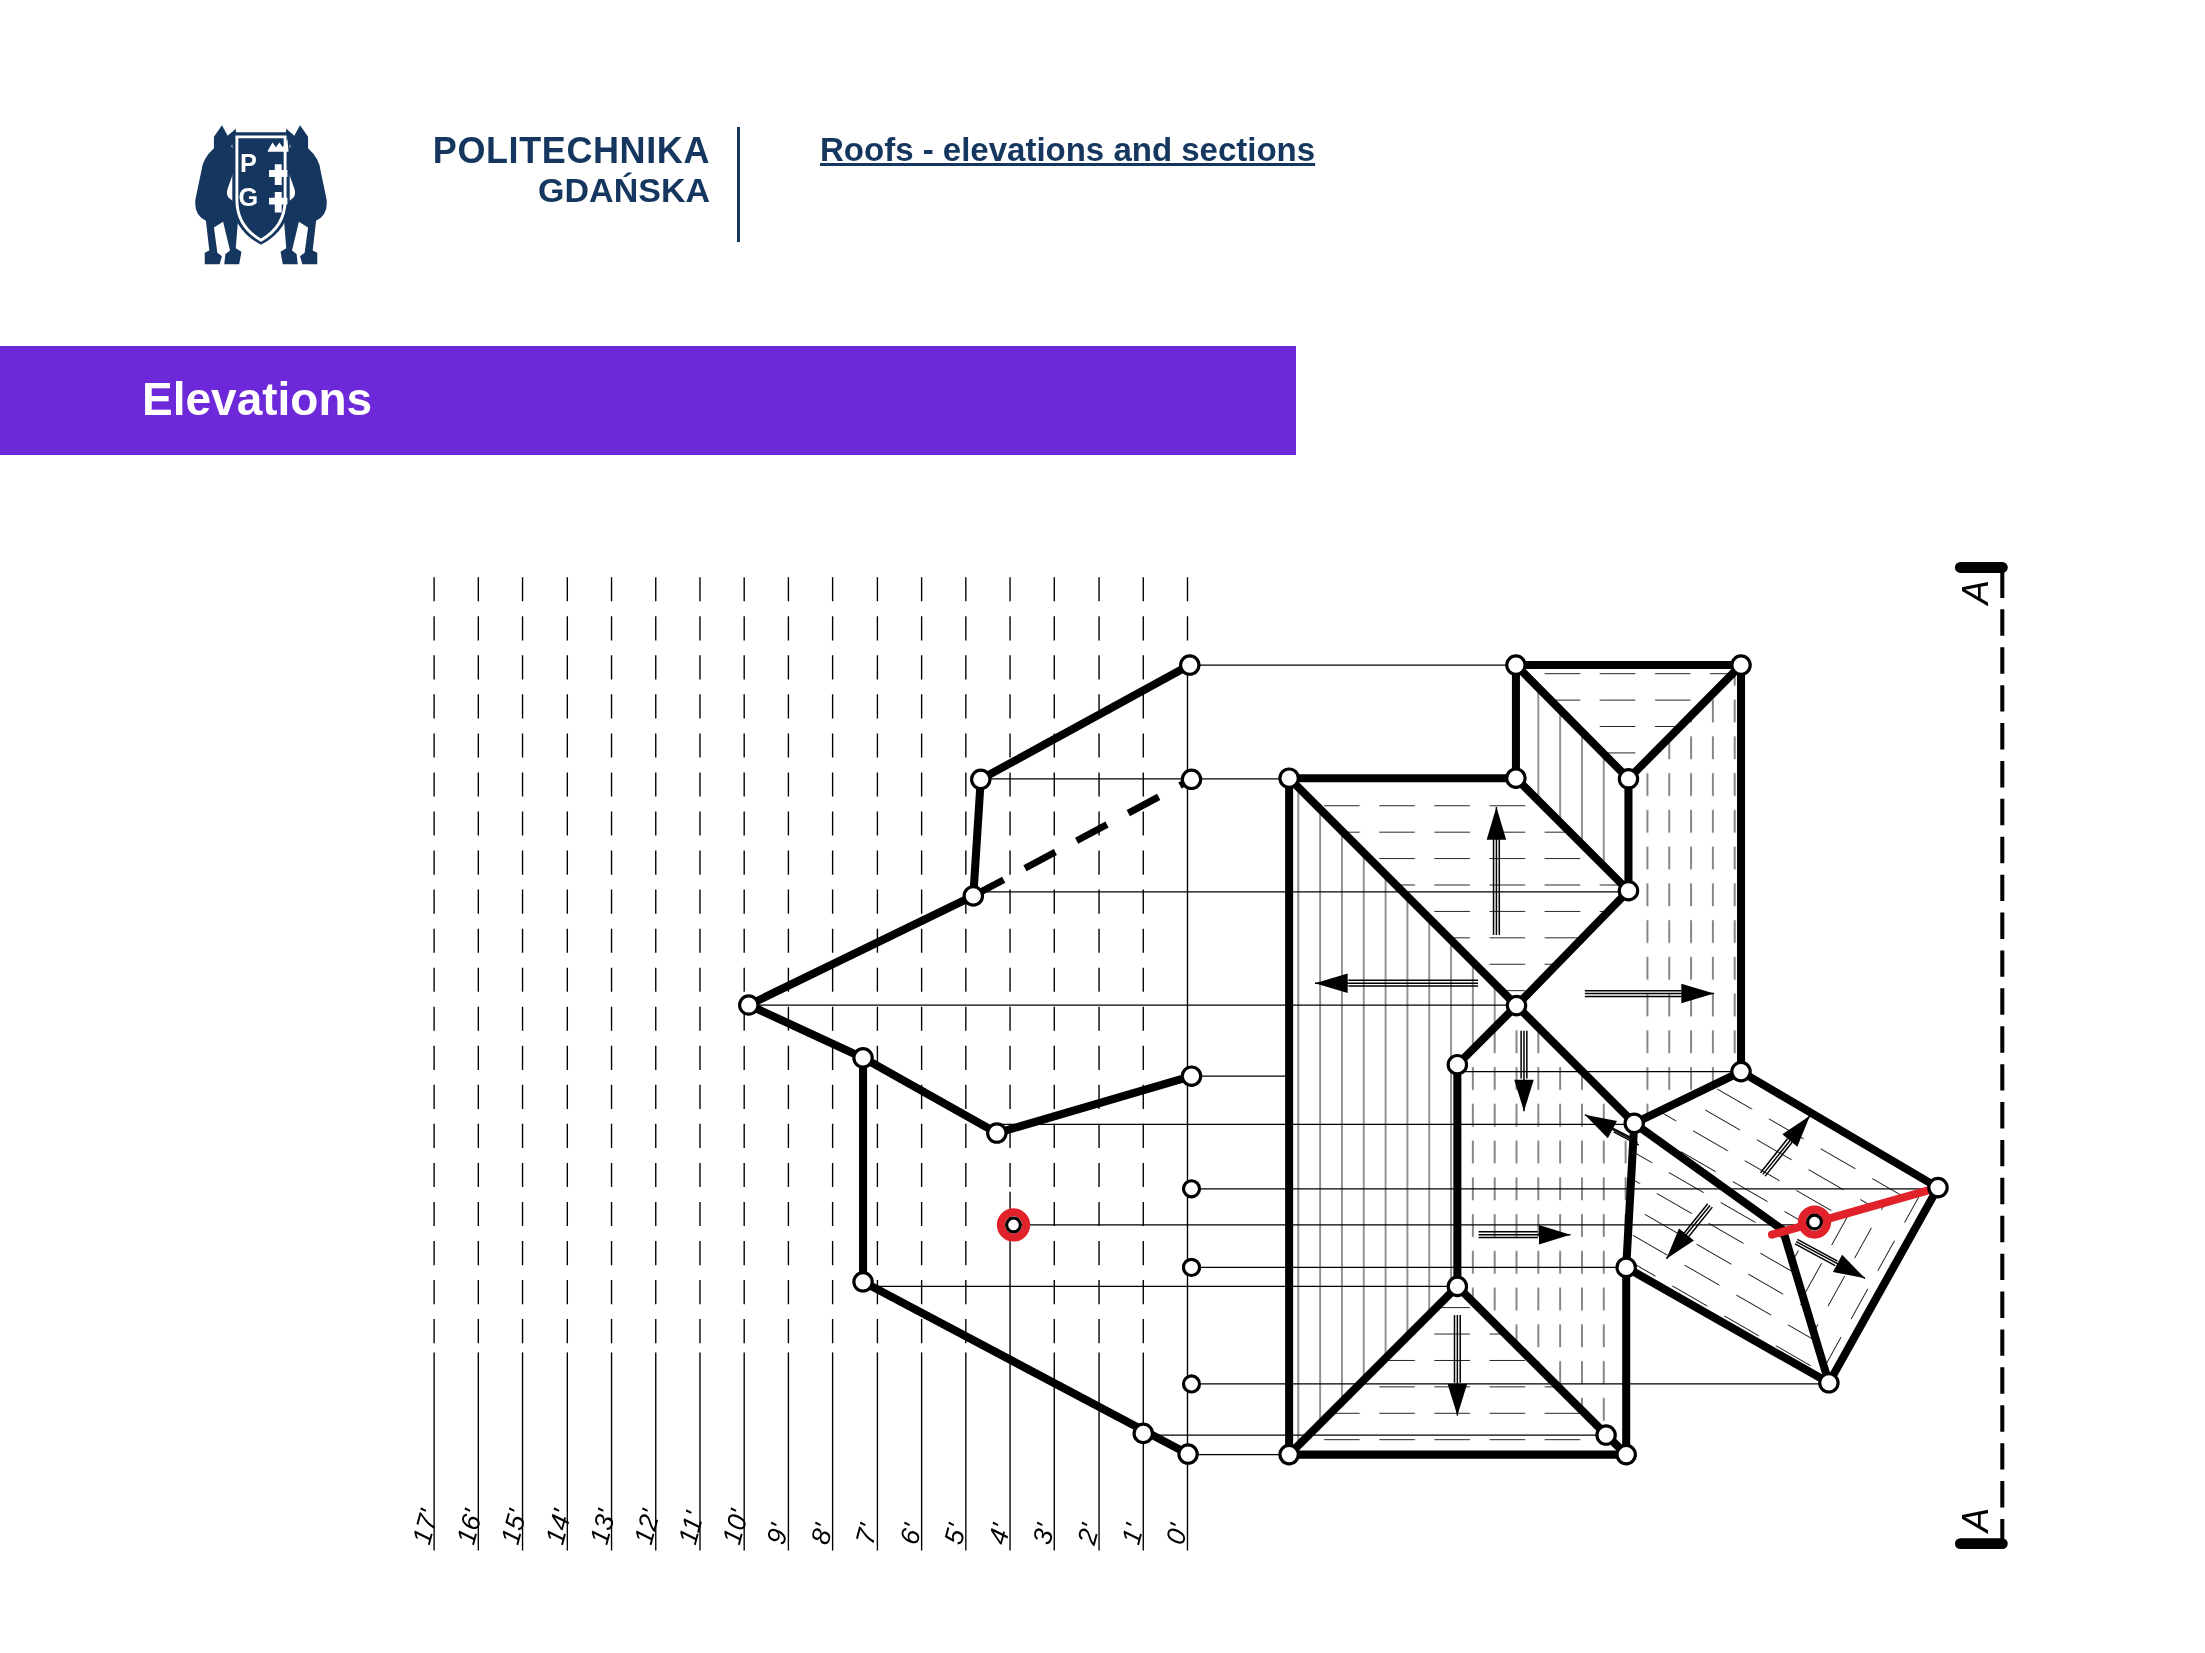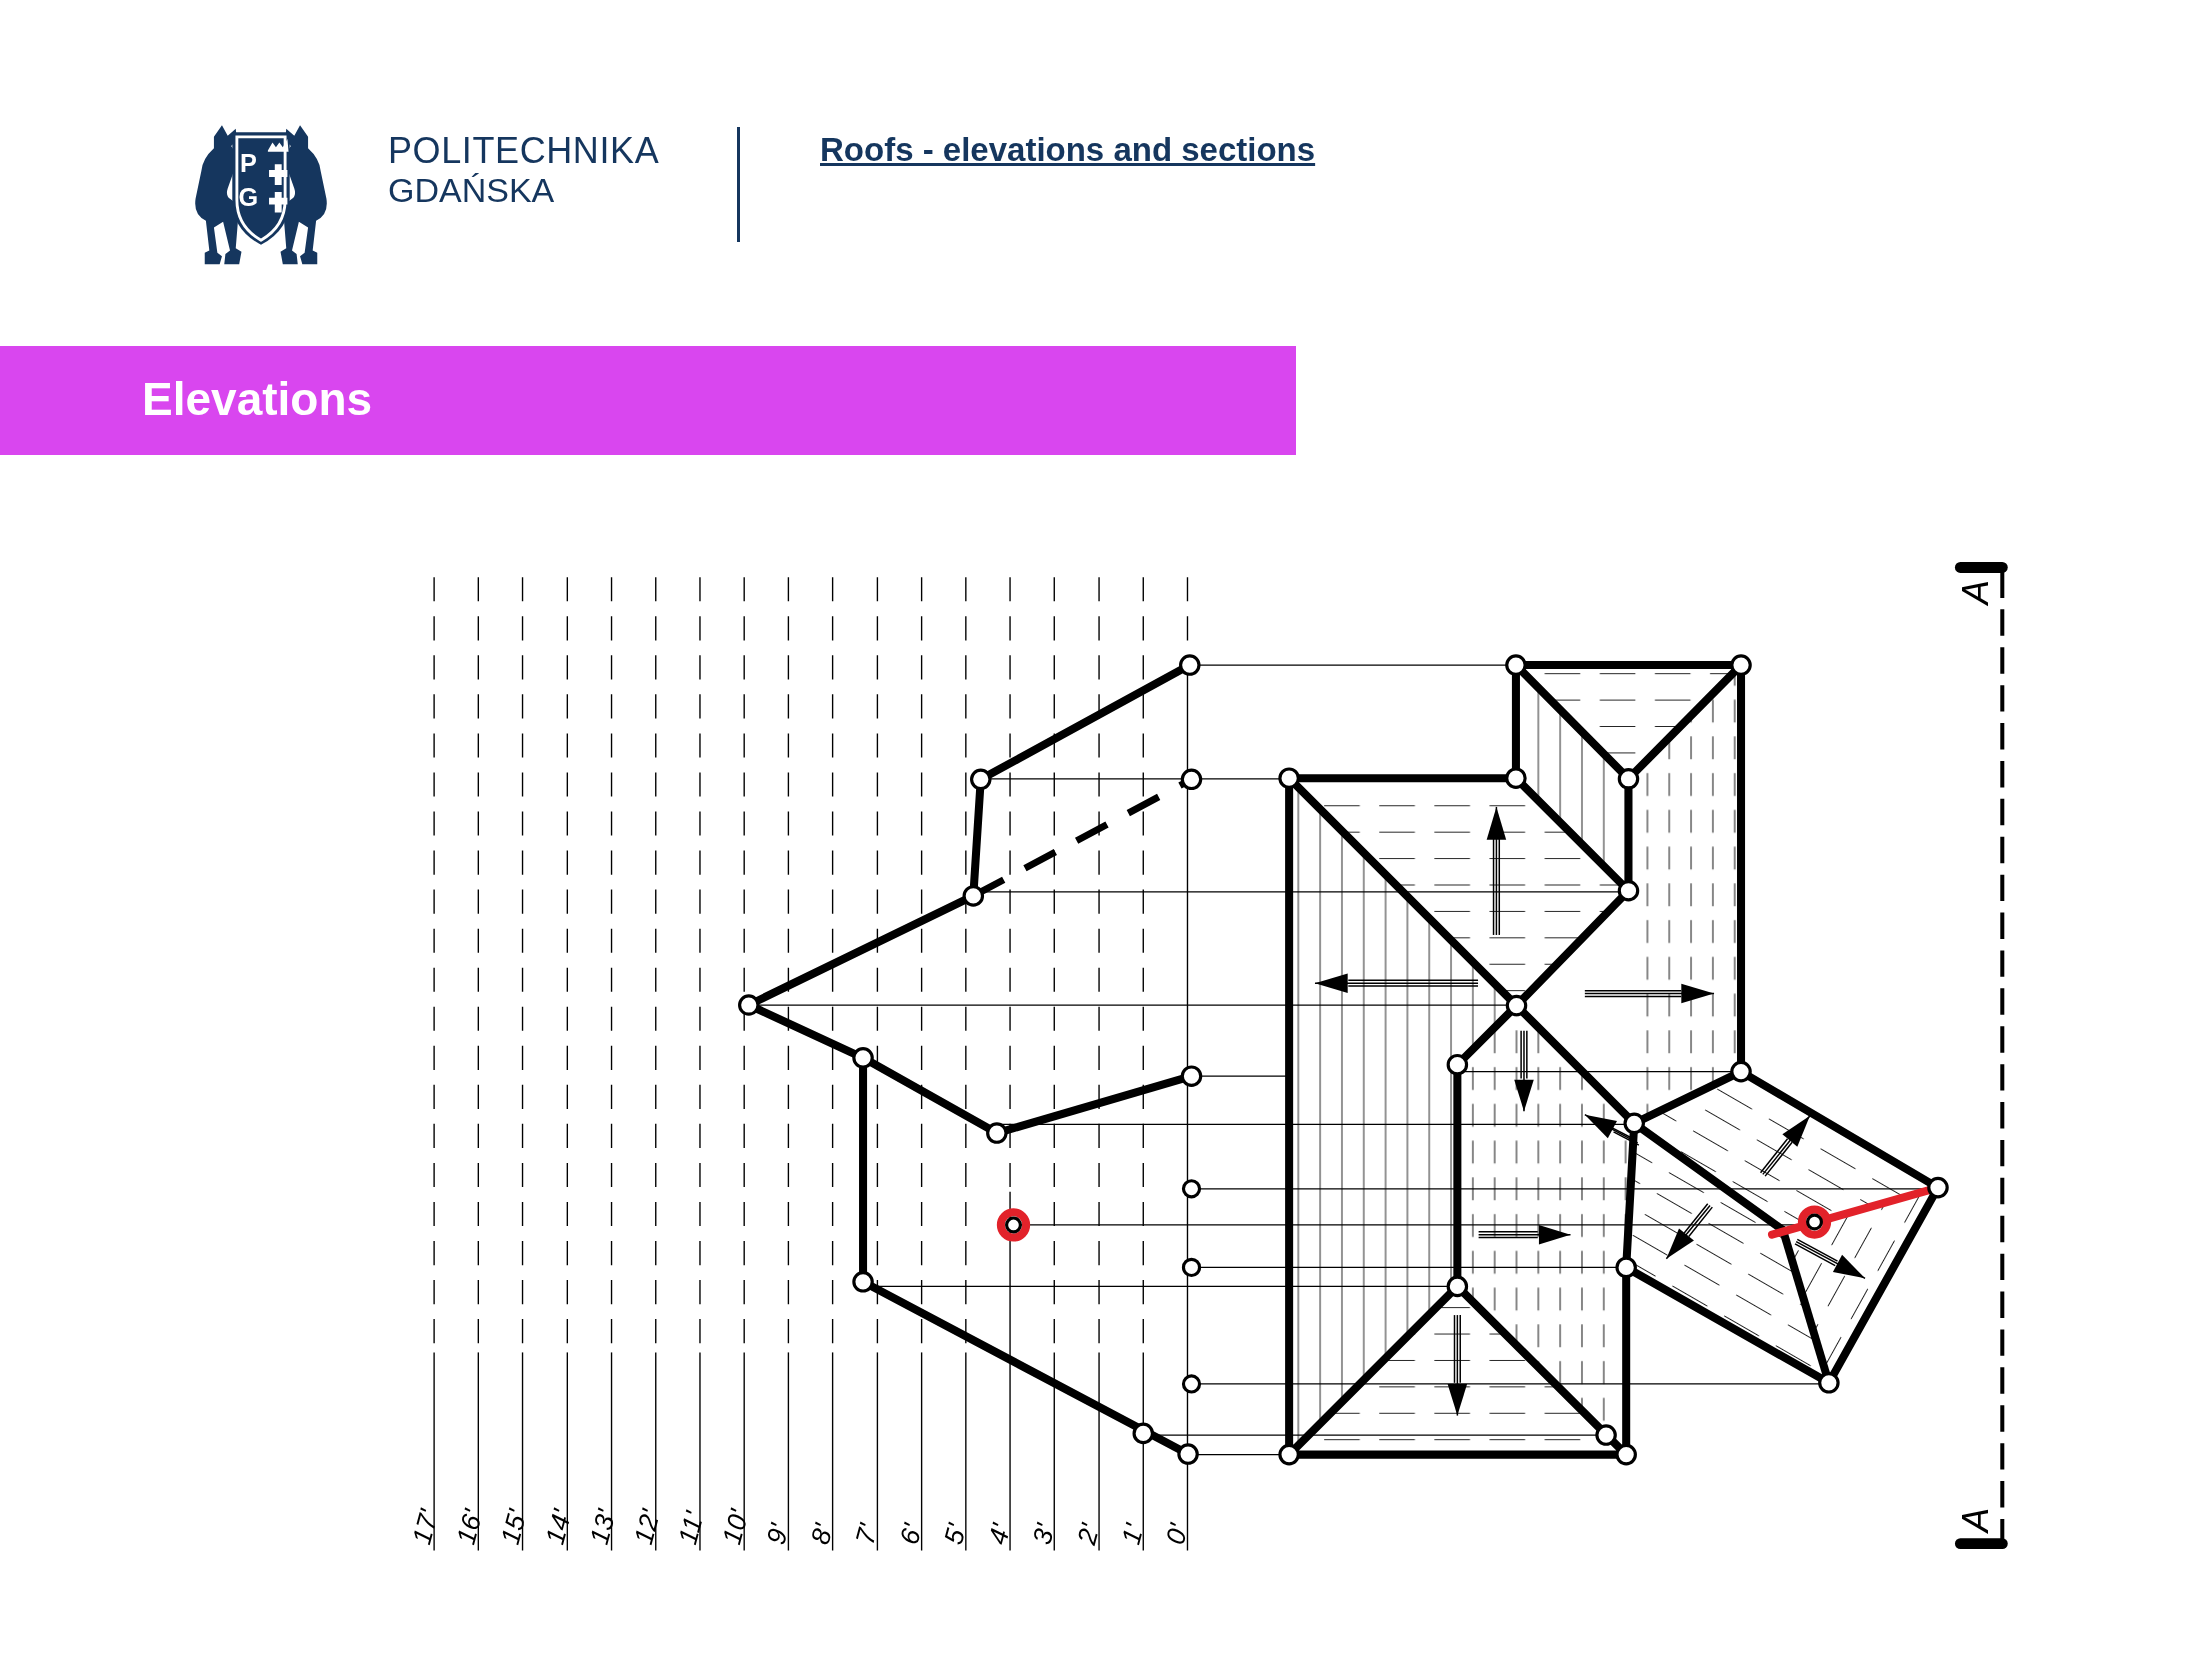--- a/index.html
+++ b/index.html
@@ -1,29 +1,29 @@
 <!DOCTYPE html>
 <html style="font-size:9.2px"><head>
 <meta charset="utf-8">
 <style>
   html,body{margin:0;padding:0;background:#888;}
   .page{position:relative;width:2205px;height:1654px;background:#ffffff;overflow:hidden;
         font-family:"Liberation Sans",sans-serif;}
   
   .logo-wrap{position:absolute;left:146px;top:115px;width:230px;height:155px;}
-  .uni-name{position:absolute;left:388px;top:131px;width:322px;text-align:left;
-            color:#15365e;font-weight:normal;line-height:1.12;}
+  .uni-name{position:absolute;left:388px;top:131px;width:322px;text-align:right;
+            color:#15365e;font-weight:bold;line-height:1.12;}
   .uni-name .l1{font-size:36px;letter-spacing:0.6px;}
   .uni-name .l2{font-size:34px;}
   .head-divider{position:absolute;left:737px;top:127px;width:3.4px;height:115px;background:#15365e;}
   .lecture{position:absolute;left:820px;top:131px;color:#15365e;font-weight:bold;}
   .lecture .t1{font-size:36px;margin:0 0 16px 0;}
   .lecture .t2{font-size:33px;margin:0;text-decoration:underline;}
   
-  .banner{position:absolute;left:0;top:346px;width:1296px;height:109px;background:#d946ef;}
+  .banner{position:absolute;left:0;top:346px;width:1296px;height:109px;background:#6d28d9;}
   .banner .txt{position:absolute;left:142px;top:50%;transform:translateY(-54%);
                color:#fff;font-size:46px;font-weight:bold;}
   
   svg.plan{position:absolute;left:0;top:0;width:2205px;height:1654px;}
   .thick{stroke:#000;stroke-width:14;stroke-linecap:round;fill:none;}
   .thick-d{stroke:#000;stroke-width:12;stroke-linecap:butt;fill:none;stroke-dasharray:60 42;}
   .thin{stroke:#000;stroke-width:2.2;fill:none;}
   .grid{stroke:#000;stroke-width:2.4;fill:none;stroke-dasharray:42 26;}
   .grid-s{stroke:#000;stroke-width:2.4;fill:none;}
   .node{fill:#fff;stroke:#000;stroke-width:5.5;}

